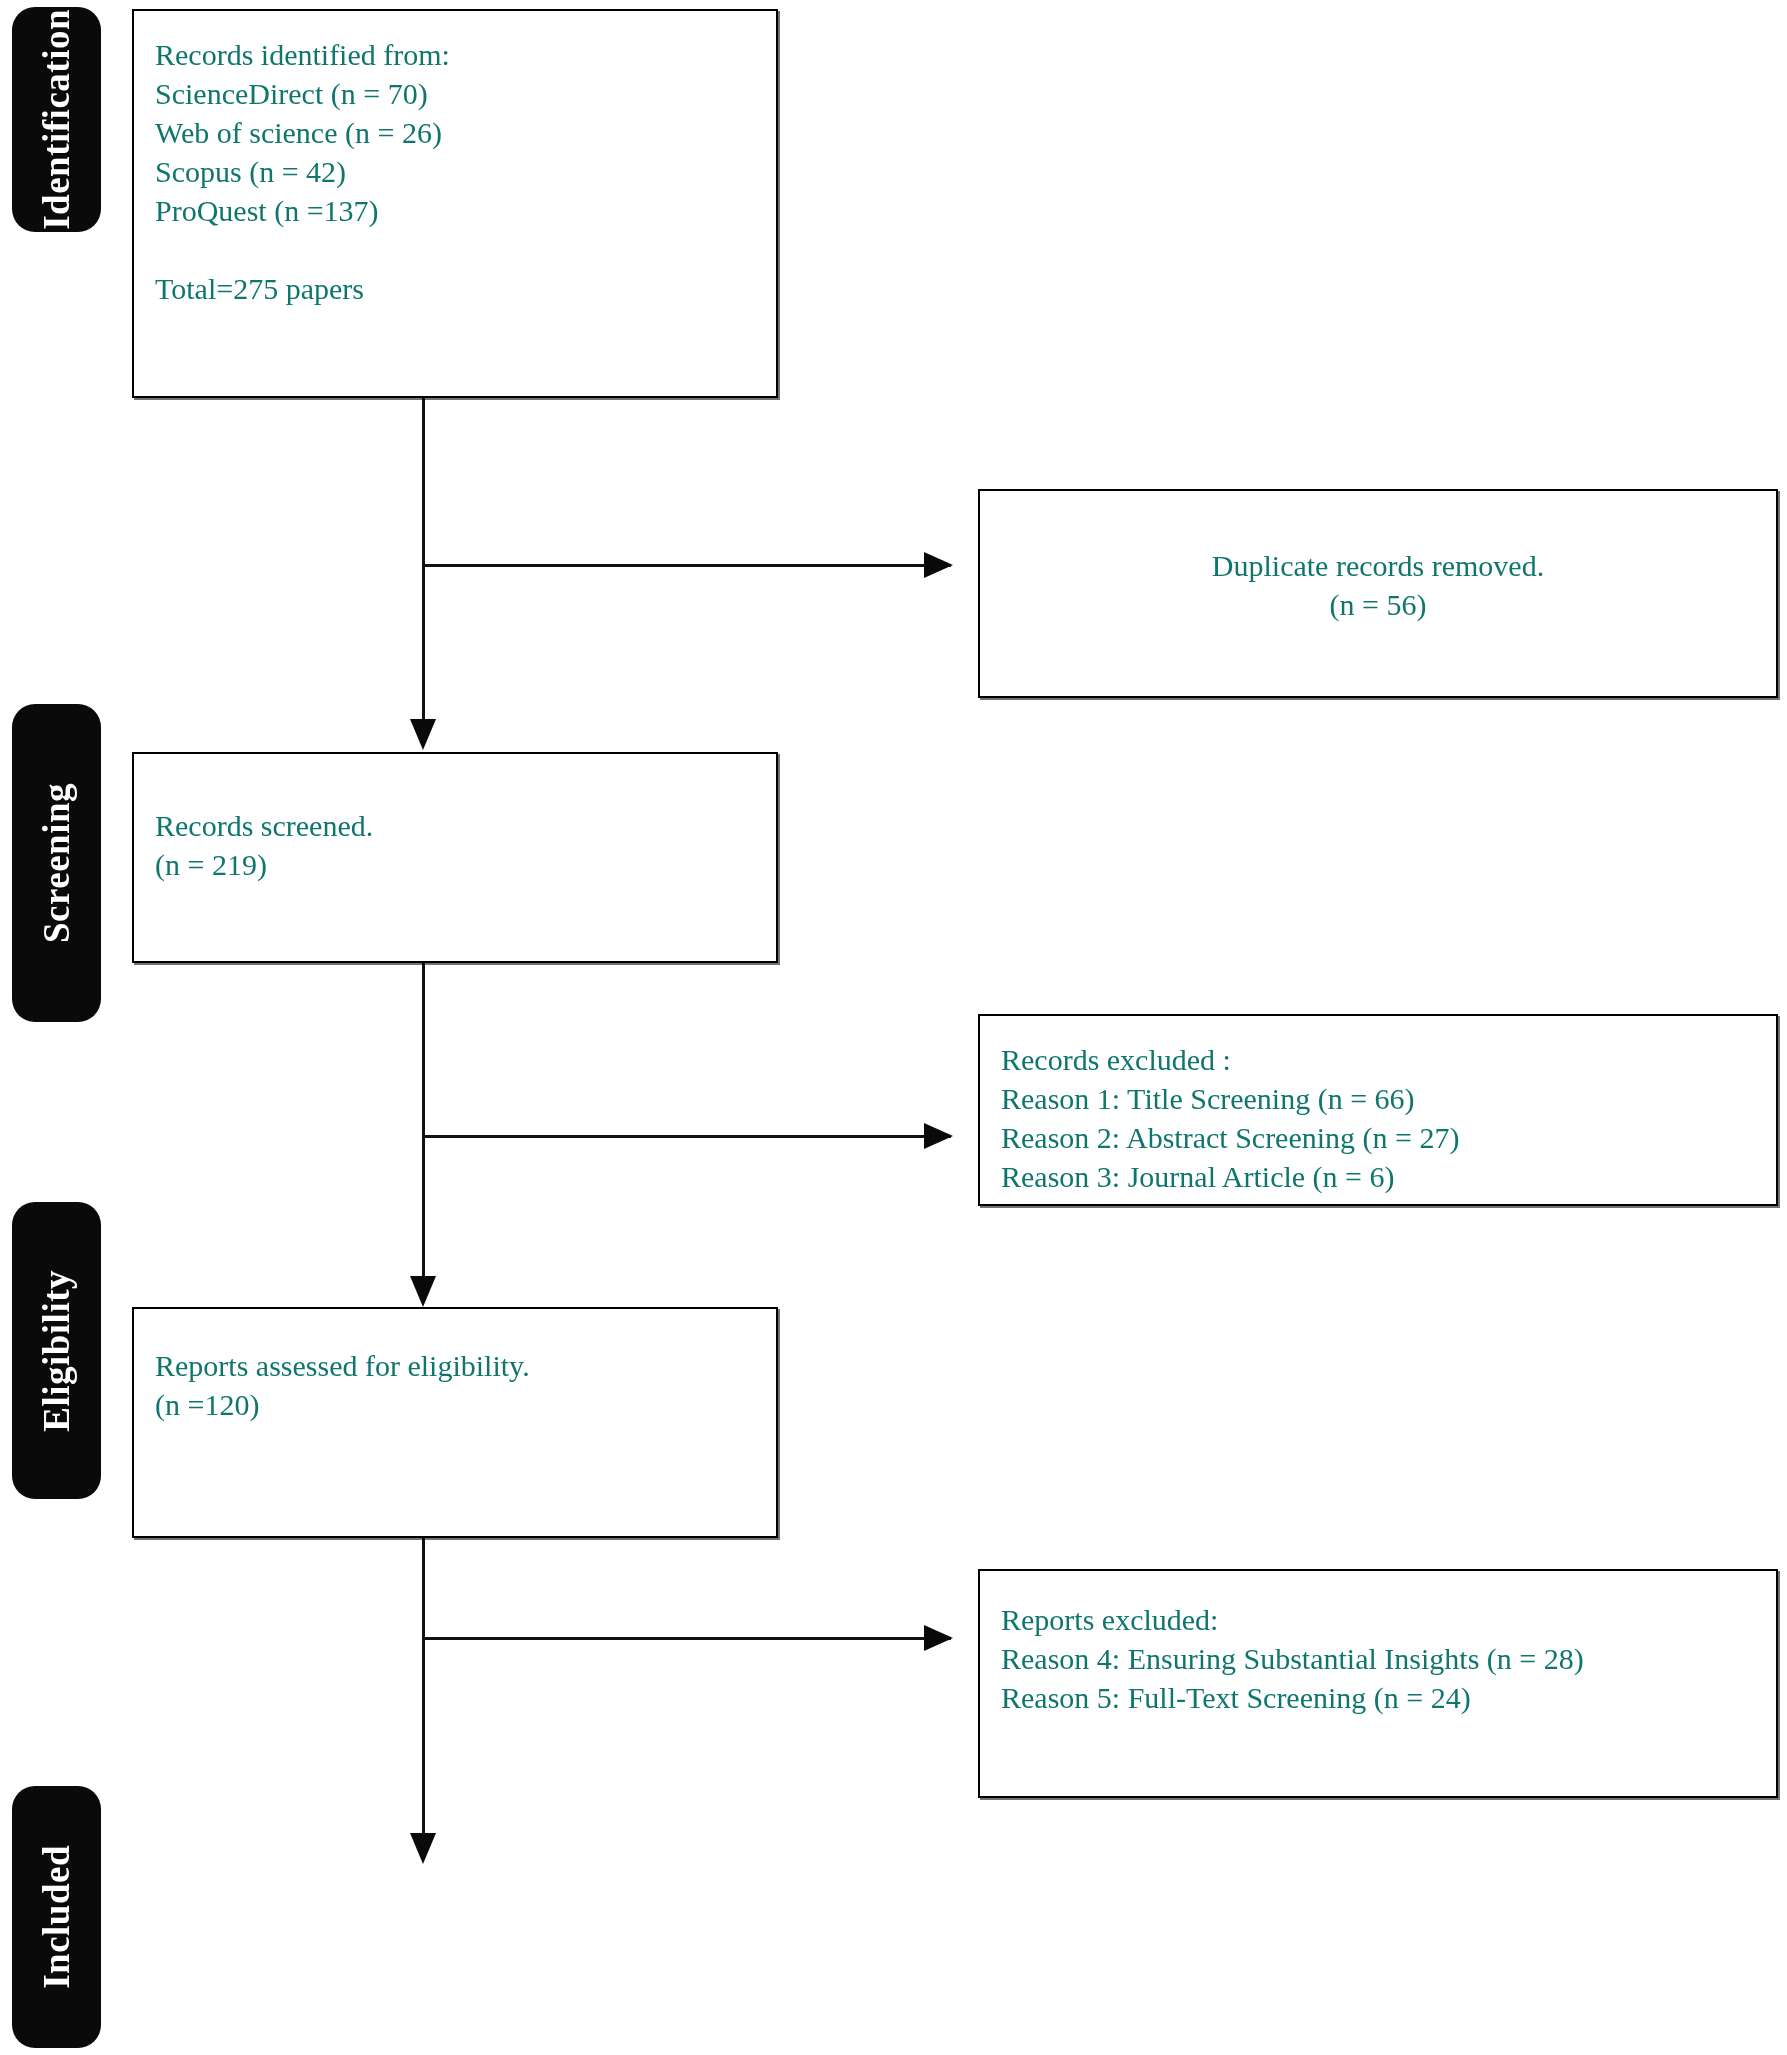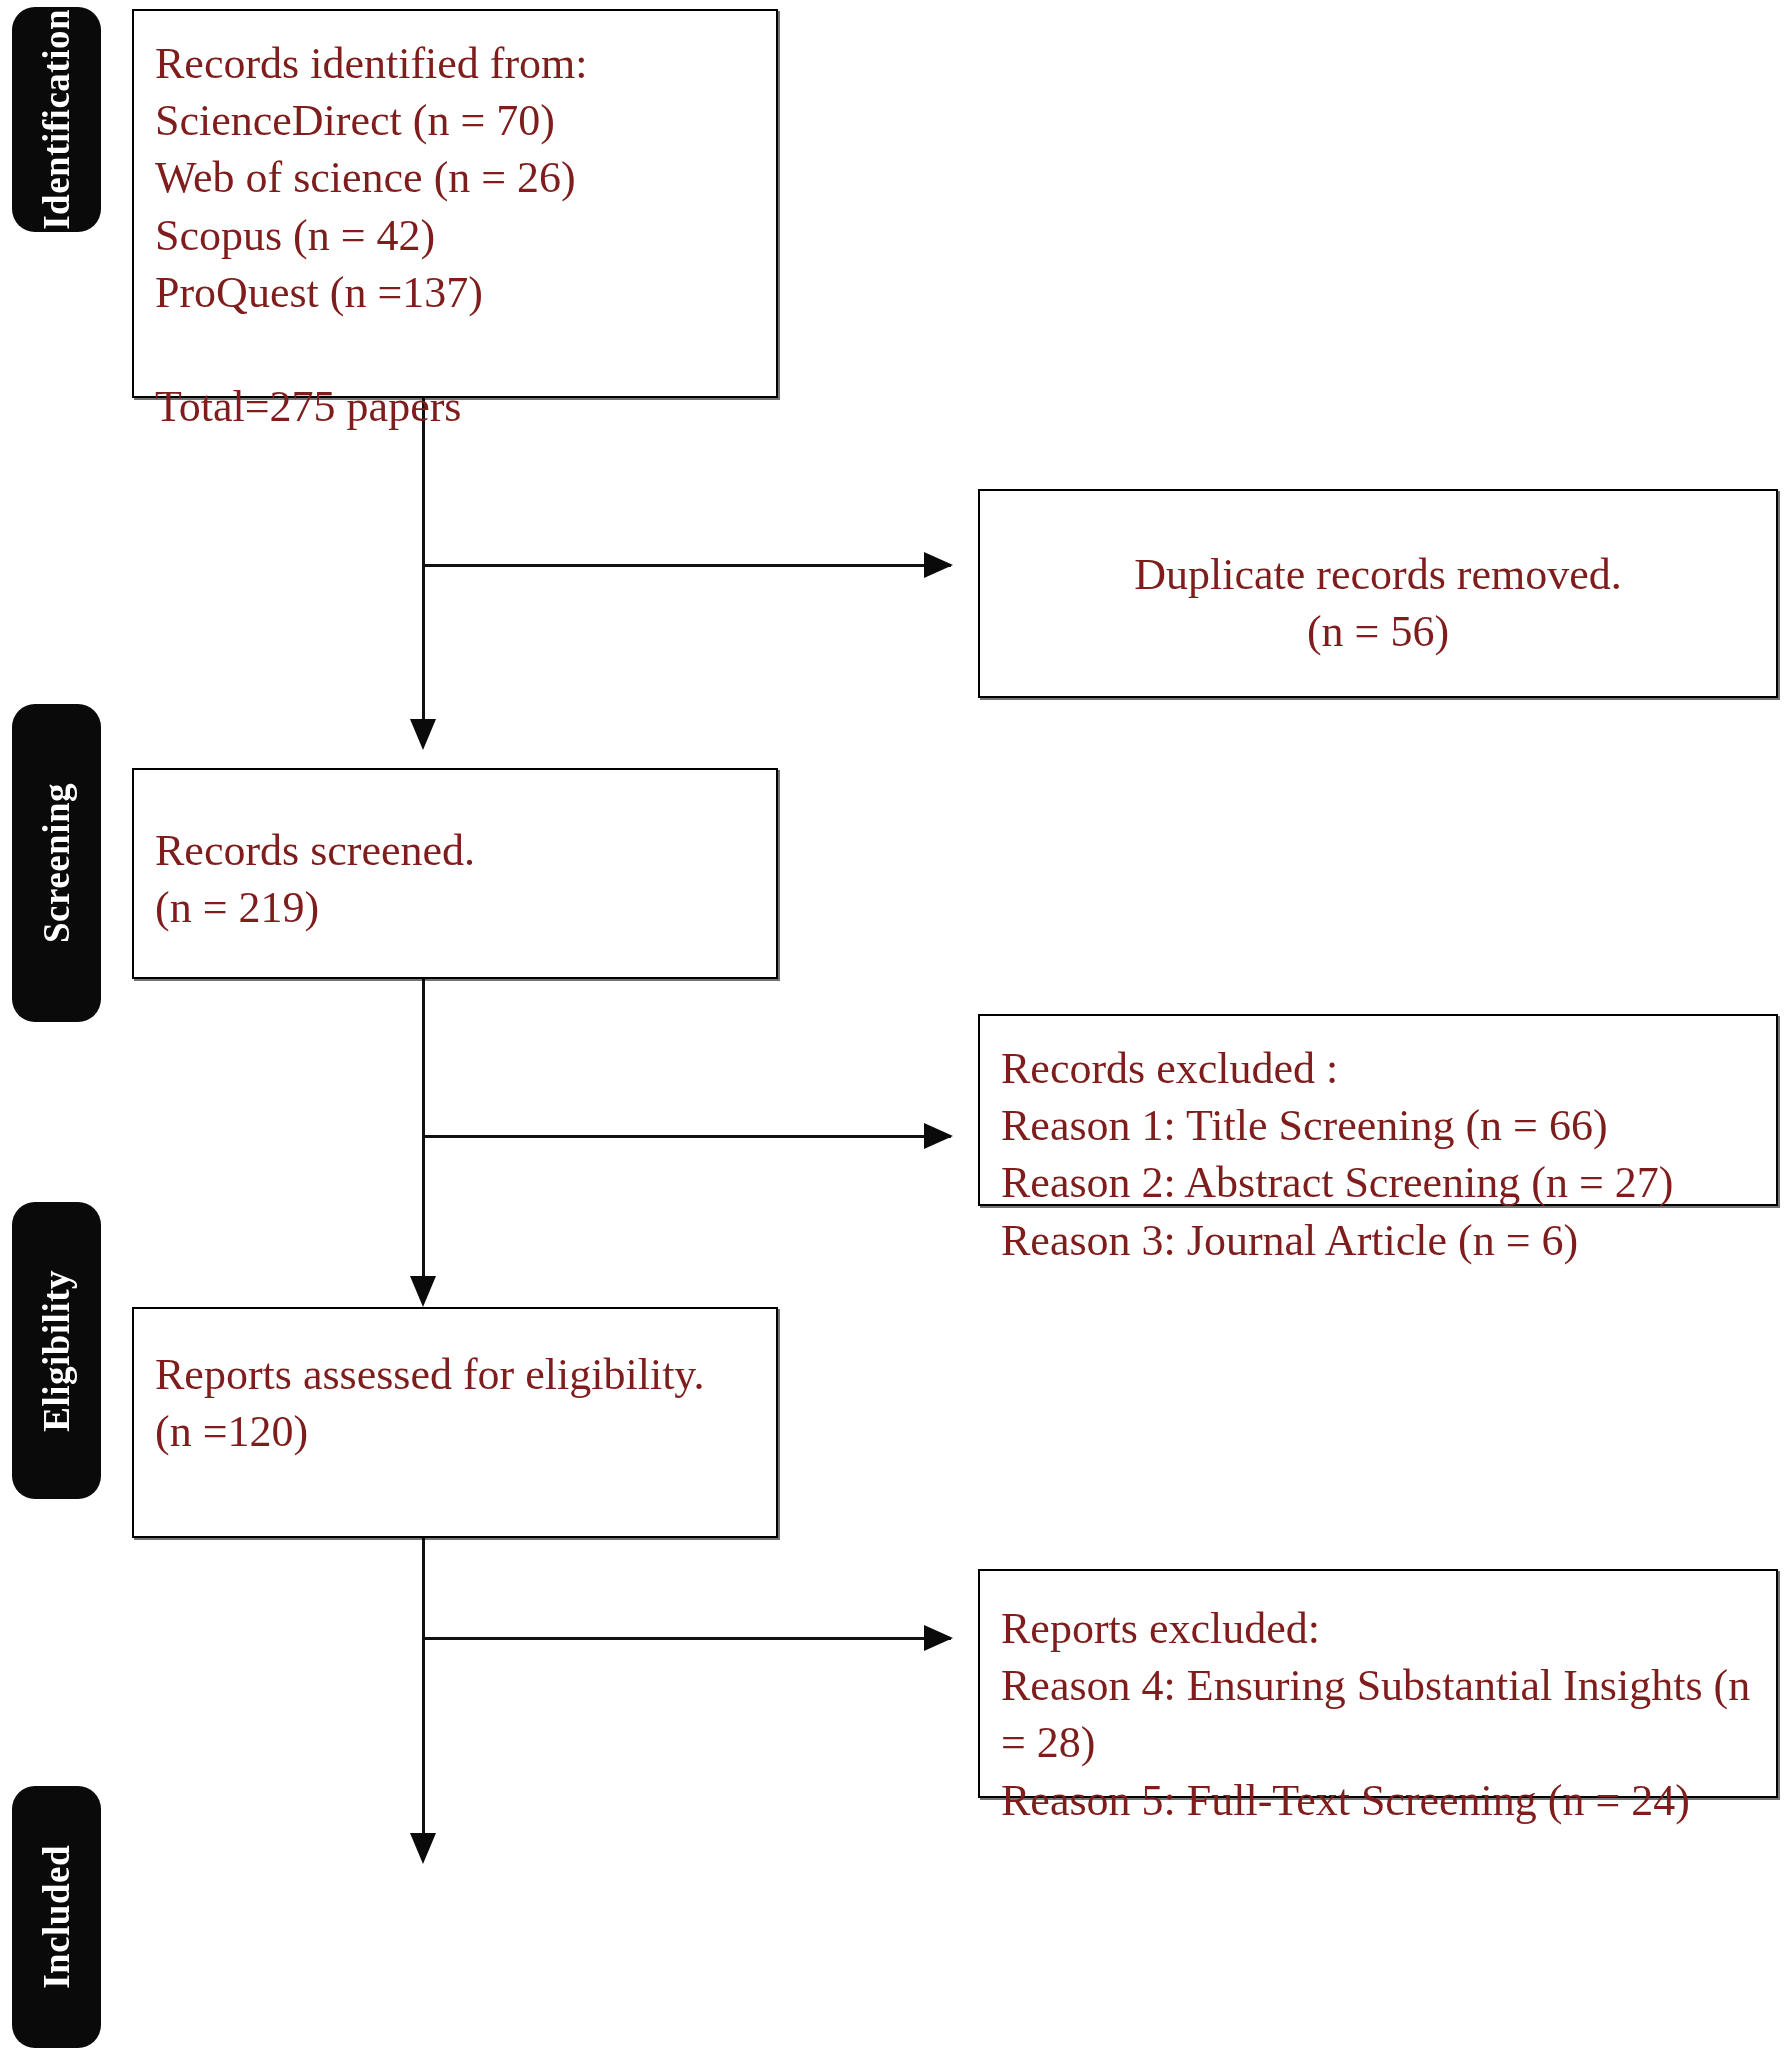--- a/index.html
+++ b/index.html
@@ -42,23 +42,23 @@
     position: absolute;
     background: #ffffff;
     border: 2.5px solid #000000;
     box-sizing: border-box;
     box-shadow: 2px 2px 0 0 rgba(0,0,0,0.55);
   }
   .flow-box .box-text {
     position: absolute;
     left: 21px;
     right: 12px;
-    font-size: 44px;
+    font-size: 30px;
     line-height: 1.30;
-    color: #7f1d1d;
+    color: #0f766e;
     white-space: pre-line;
   }
   .flow-box.align-left .box-text { text-align: left; }
   .flow-box.align-center .box-text {
     left: 12px;
     right: 12px;
     text-align: center;
   }
 
   
@@ -136,21 +136,21 @@
 ProQuest (n =137)
 
 Total=275 papers</div>
   </div>
 
   <div class="flow-box align-center" style="left:978px; top:489px; width:800px; height:209px;">
     <div class="box-text" style="top:55px;">Duplicate records removed.
 (n = 56)</div>
   </div>
 
-  <div class="flow-box align-left" style="left:132px; top:768px; width:646px; height:211px;">
+  <div class="flow-box align-left" style="left:132px; top:752px; width:646px; height:211px;">
     <div class="box-text" style="top:52px;">Records screened.
 (n = 219)</div>
   </div>
 
   <div class="flow-box align-left" style="left:978px; top:1014px; width:800px; height:192px;">
     <div class="box-text" style="top:24px;">Records excluded :
 Reason 1: Title Screening (n = 66)
 Reason 2: Abstract Screening (n = 27)
 Reason 3: Journal Article (n = 6)</div>
   </div>

